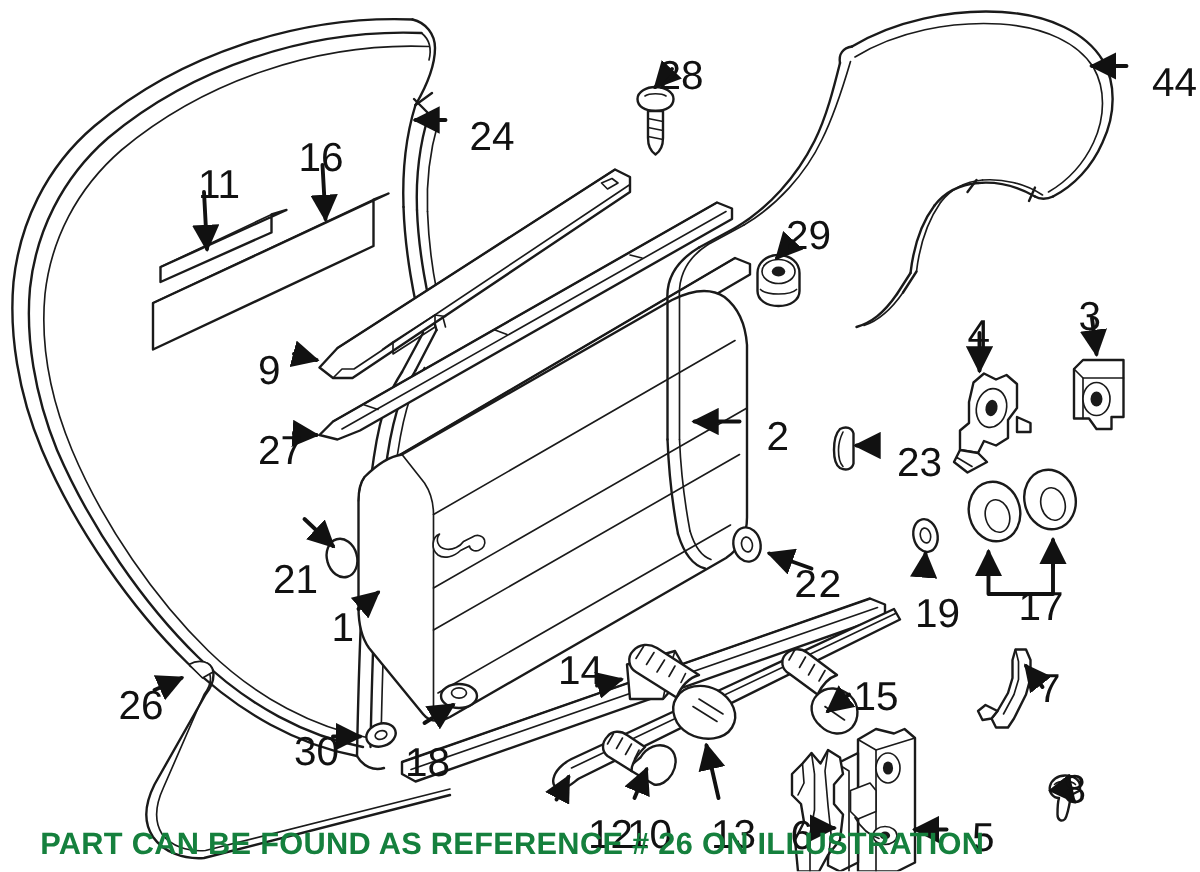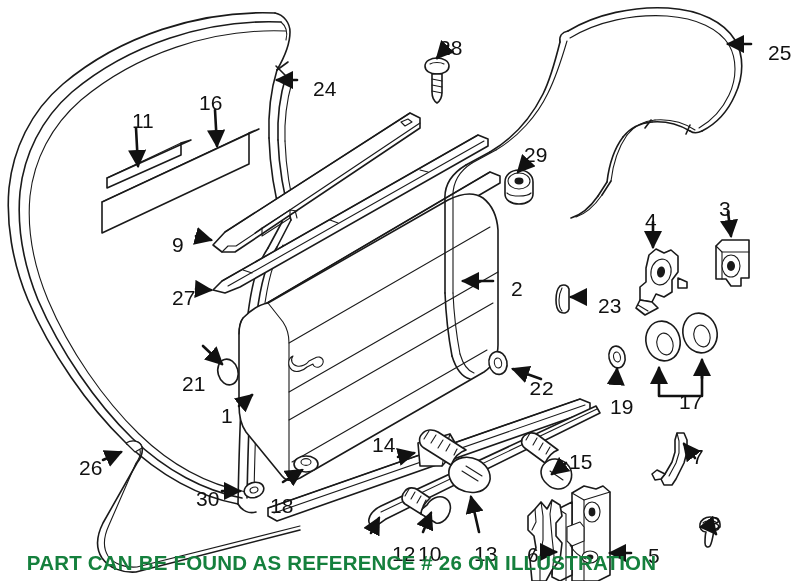--- a/index.html
+++ b/index.html
@@ -8,21 +8,21 @@
     position:relative;
     width:800px;height:581px;
     background:#ffffff;
     overflow:hidden;
     font-family:"Liberation Sans", sans-serif;
   }
   #art{position:absolute;left:0;top:0;width:800px;height:581px;}
   .callout{
     position:absolute;
     font-family:"Liberation Sans", sans-serif;
-    font-size:21px;
+    font-size:27px;
     font-weight:400;
     color:#111111;
     line-height:1;
     white-space:nowrap;
     user-select:none;
   }
   #watermark{
     position:absolute;
     left:0;
     top:551px;
@@ -412,21 +412,21 @@
   <div class="callout" style="left:569px;top:451px;">15</div>
   <div class="callout" style="left:199px;top:92px;">16</div>
   <div class="callout" style="left:679px;top:391px;">17</div>
   <div class="callout" style="left:270px;top:495px;">18</div>
   <div class="callout" style="left:610px;top:396px;">19</div>
   <div class="callout" style="left:196px;top:488px;">30</div>
   <div class="callout" style="left:182px;top:336px;margin-top:37px;">21</div>
   <div class="callout" style="left:529px;top:379px;font-family:Liberation Mono, monospace;">22</div>
   <div class="callout" style="left:598px;top:295px;">23</div>
   <div class="callout" style="left:313px;top:78px;">24</div>
-  <div class="callout" style="left:768px;top:42px;">25</div>
+  <div class="callout" style="left:768px;top:42px;">44</div>
   <div class="callout" style="left:79px;top:457px;">26</div>
   <div class="callout" style="left:172px;top:287px;">27</div>
   <div class="callout" style="left:439px;top:37px;">28</div>
   <div class="callout" style="left:524px;top:144px;">29</div>
 
   <div id="watermark">PART CAN BE FOUND AS REFERENCE # 26 ON ILLUSTRATION</div>
 
 </div>
 
 </body></html>

